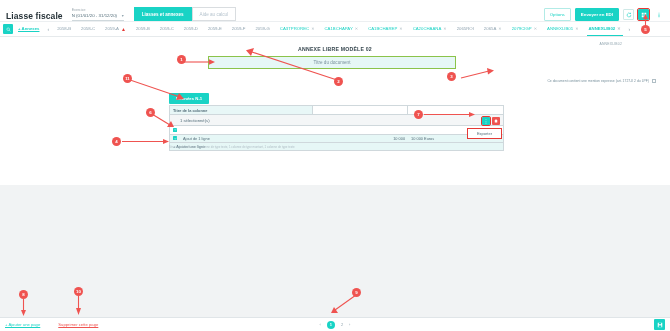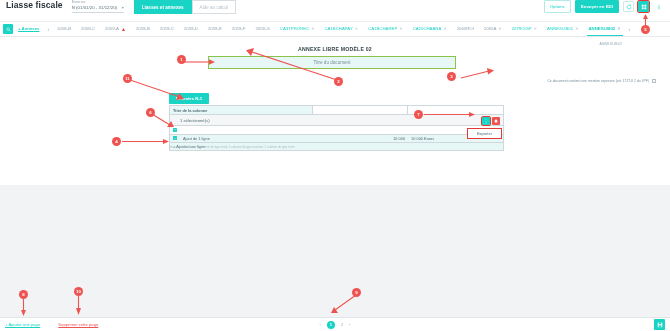--- a/index.html
+++ b/index.html
@@ -9,21 +9,21 @@
     font-family: "Liberation Sans", sans-serif;
     background: #eceff1;
     color: #37474f;
     overflow: hidden;
     position: relative;
   }
   .app { position:relative; width:670px; height:331px; background:#f1f3f4; }
 
   
   .header {
-    height: 22px; background:#ffffff; display:flex; align-items:flex-start;
+    height: 22px; background:#ffffff; display:flex; align-items:flex-end;
     padding: 0 6px; position:relative; border-bottom:1px solid #eceff1;
   }
   .app-title { font-size:8.5px; font-weight:bold; color:#263238; letter-spacing:.1px; }
   .exercice-wrap { margin-left:9px; display:flex; flex-direction:column; justify-content:center; }
   .exercice-label { font-size:3.6px; color:#9aa6ad; line-height:4px; }
   .exercice-select {
     display:flex; align-items:center; justify-content:space-between;
     width:52px; font-size:4.4px; color:#546e7a;
     border-bottom:0.7px solid #cfd8dc; padding:1px 0 1px 0; line-height:6px;
   }

